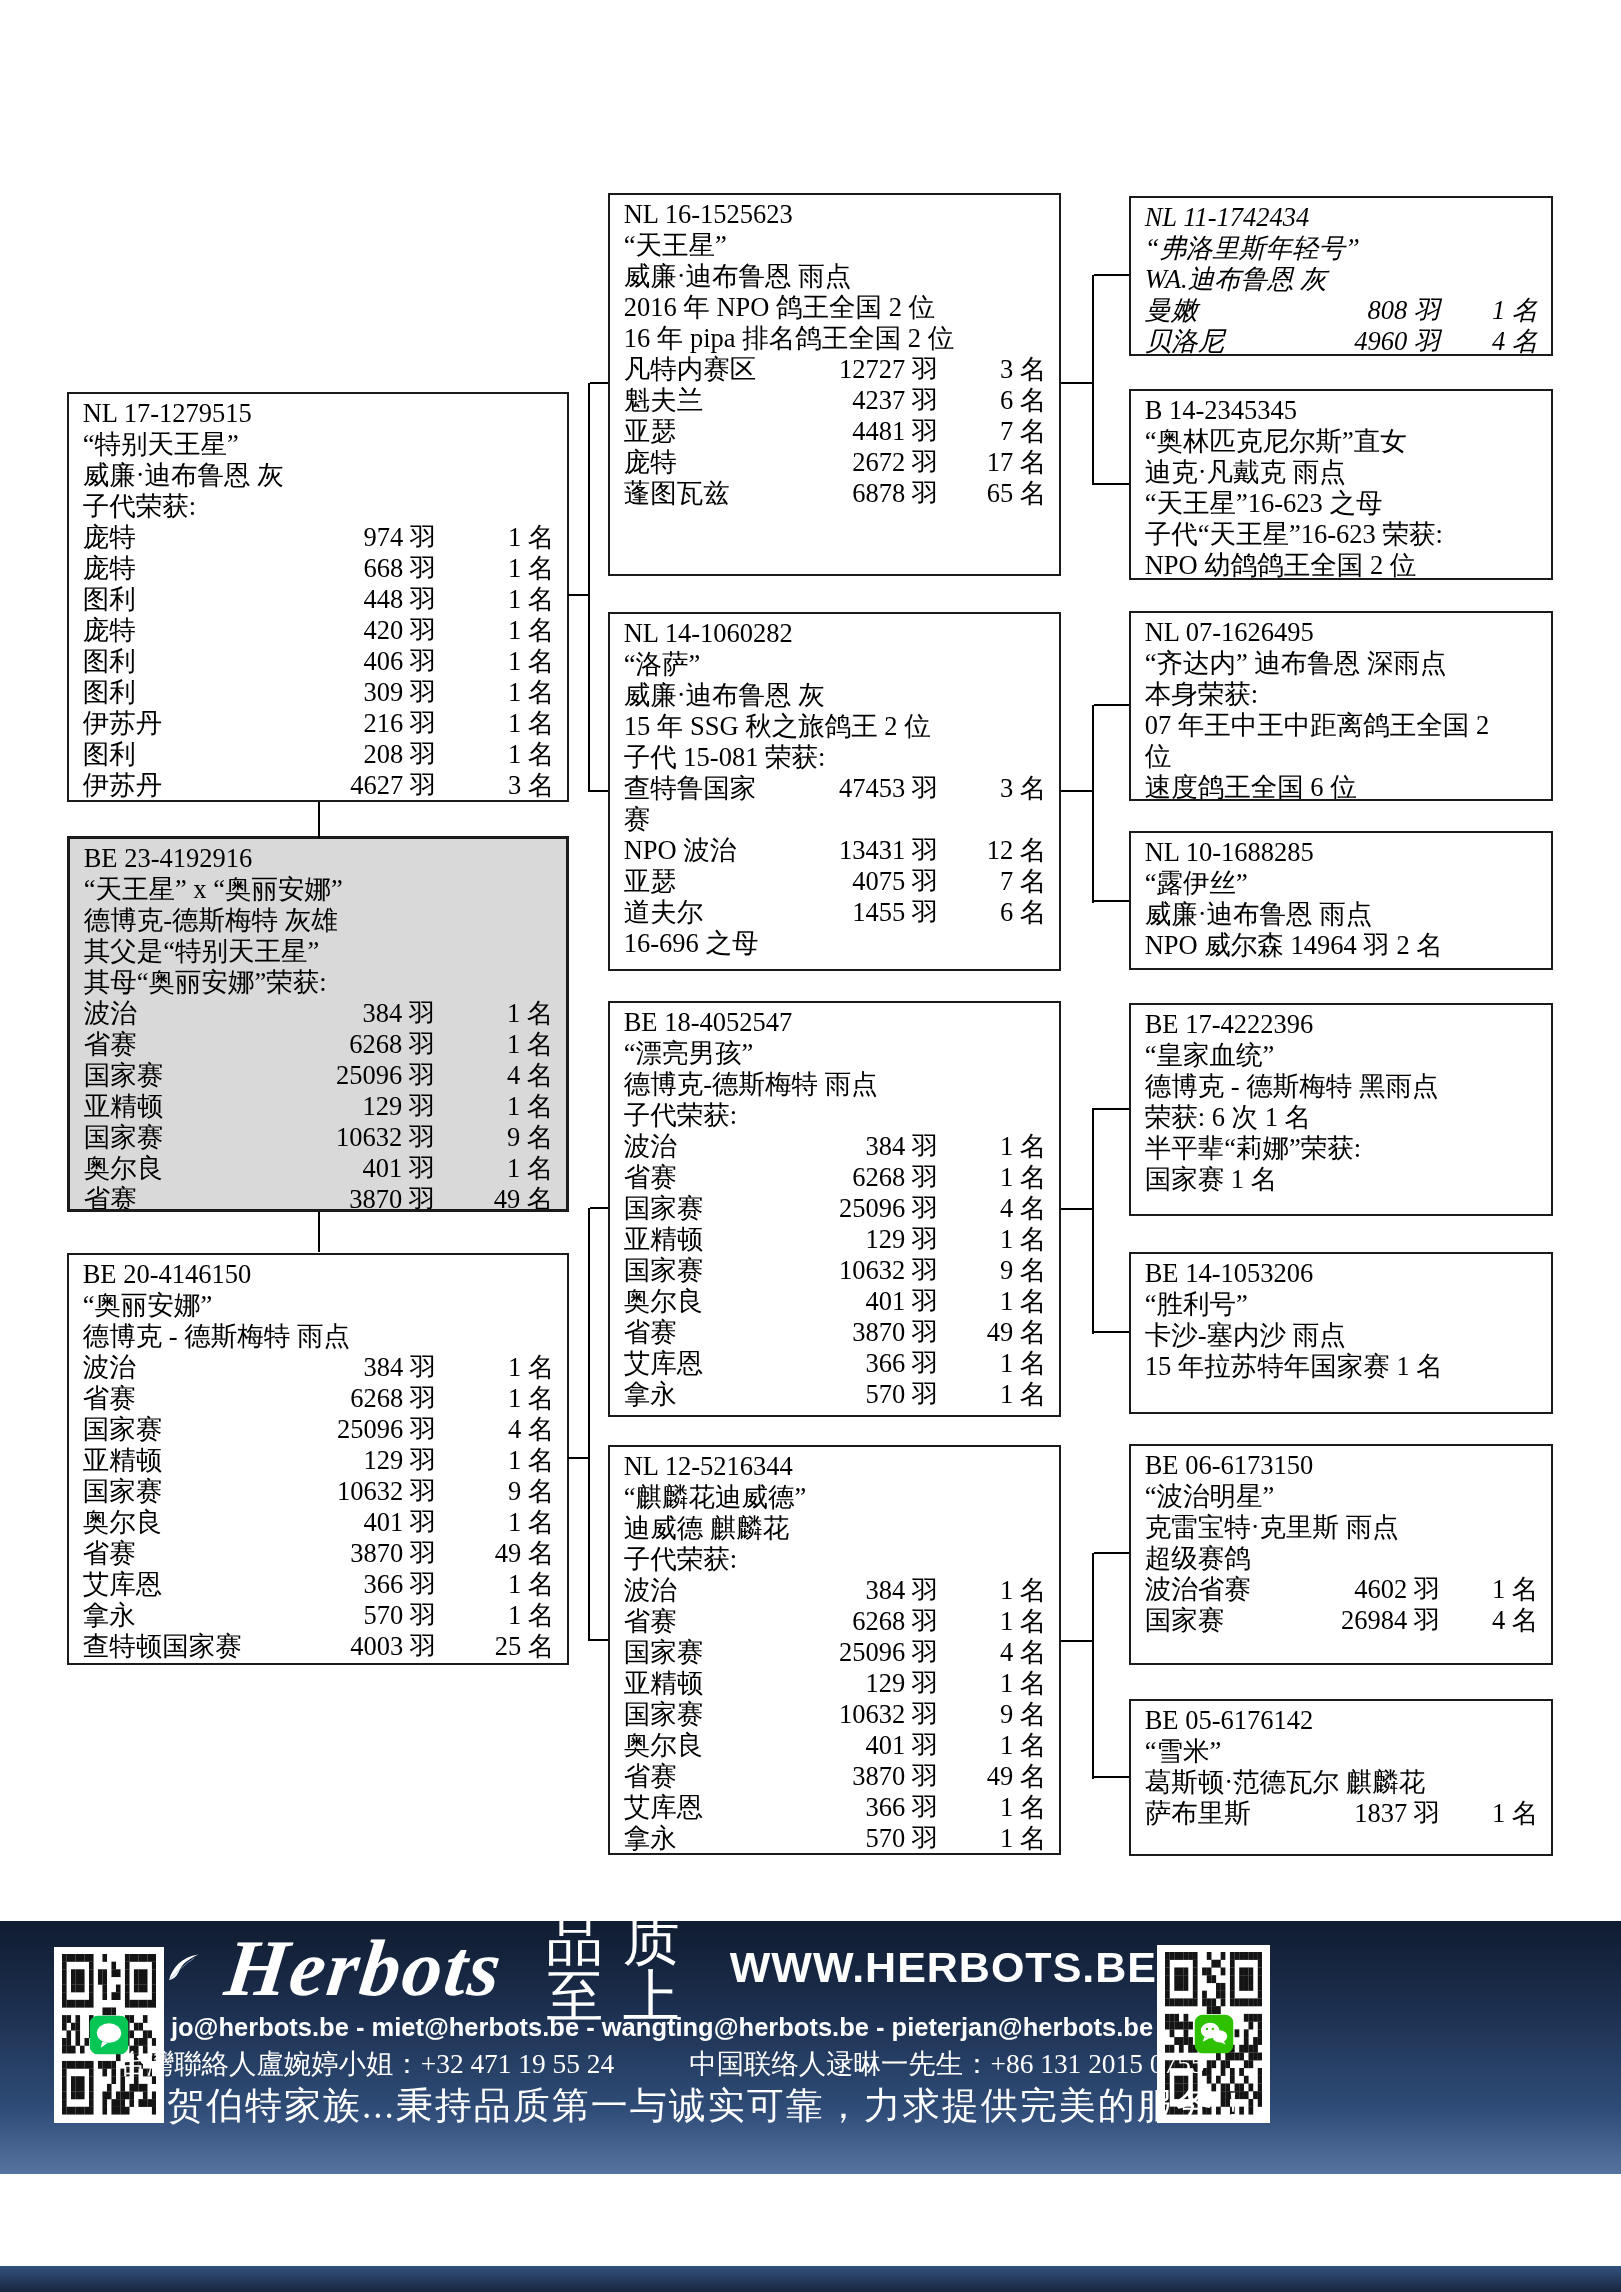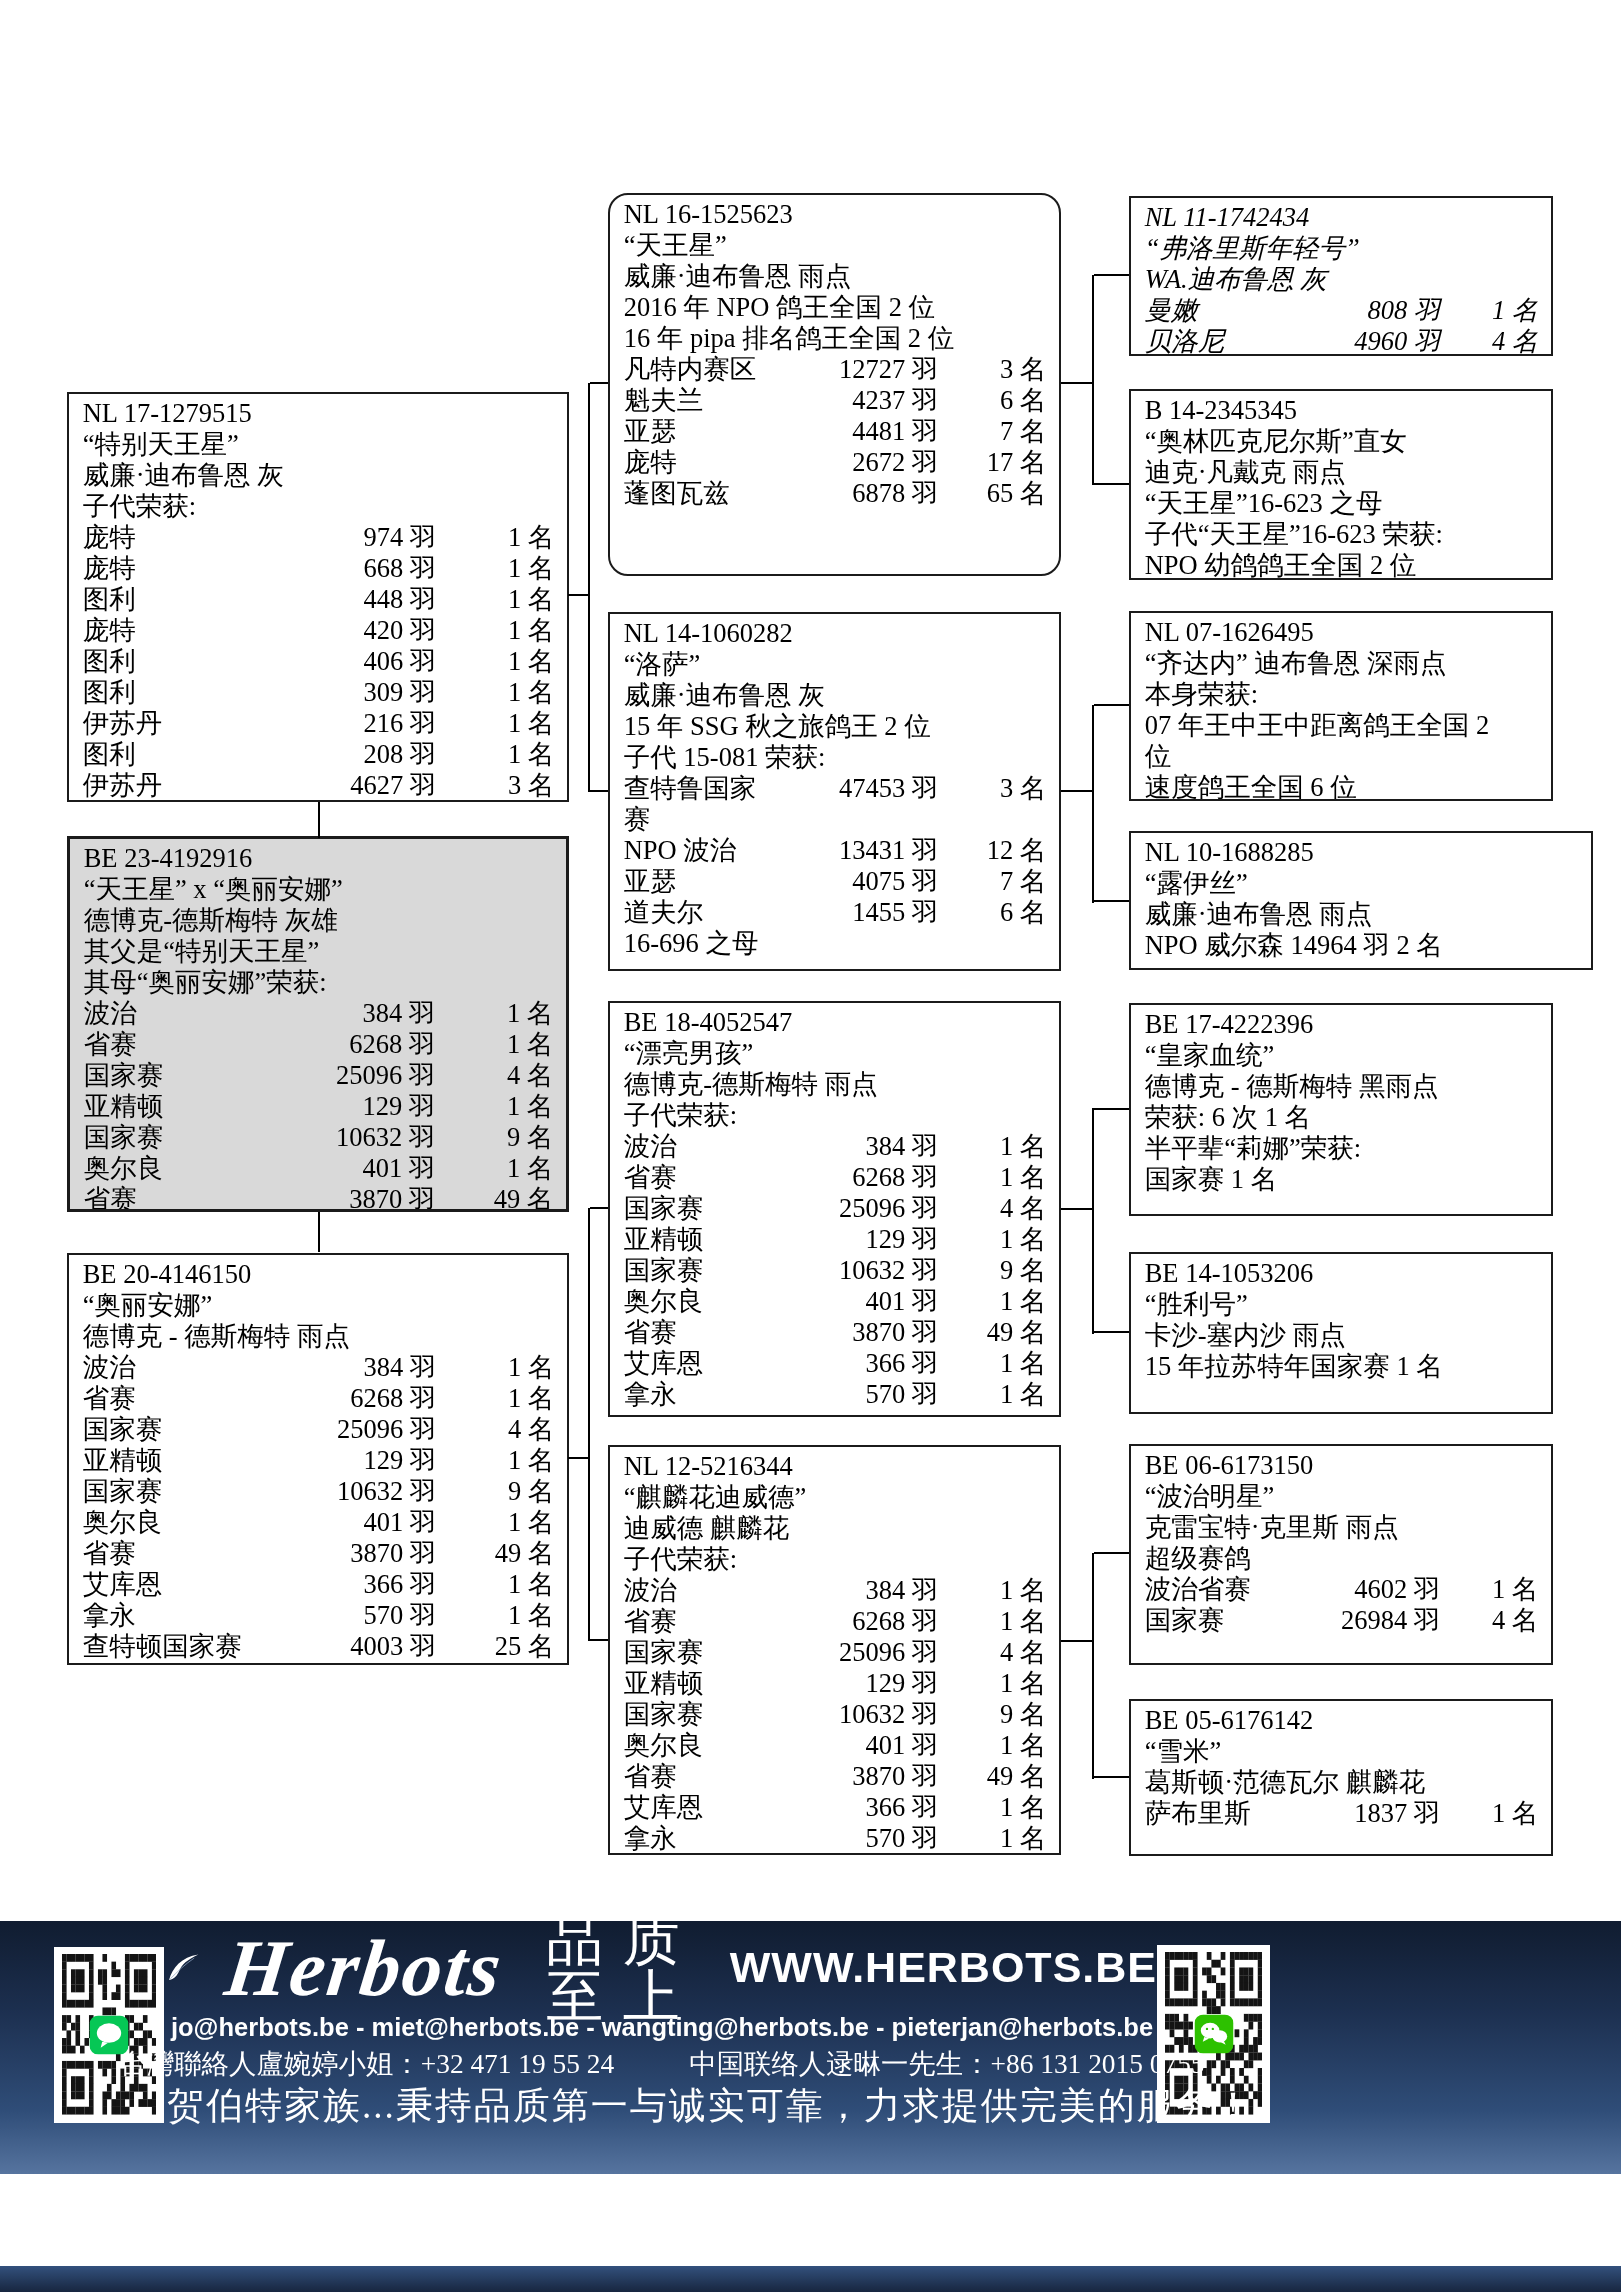--- a/index.html
+++ b/index.html
@@ -194,21 +194,21 @@
         <span class="birds">570 羽</span>
         <span class="rank">1 名</span>
       </div>
       <div class="line res">
         <span class="race">查特顿国家赛</span>
         <span class="birds">4003 羽</span>
         <span class="rank">25 名</span>
       </div>
     </div>
 
-  <div class="box colM" id="box-ff" style="left:608px;top:193px;width:453px;height:383px;border-radius:20px;">
+  <div class="box colM" id="box-ff" style="left:608px;top:193px;width:453px;height:383px;">
       <div class="line">NL 16-1525623</div>
       <div class="line">“天王星”</div>
       <div class="line">威廉·迪布鲁恩  雨点</div>
       <div class="line">2016 年 NPO 鸽王全国 2 位</div>
       <div class="line">16 年 pipa 排名鸽王全国 2 位</div>
       <div class="line res">
         <span class="race">凡特内赛区</span>
         <span class="birds">12727 羽</span>
         <span class="rank">3 名</span>
       </div>
@@ -388,21 +388,21 @@
       <div class="line">NPO 幼鸽鸽王全国 2 位</div>
     </div>
   <div class="box colR" id="box-fmf" style="left:1129px;top:611px;width:424px;height:190px;">
       <div class="line">NL 07-1626495</div>
       <div class="line">“齐达内”  迪布鲁恩 深雨点</div>
       <div class="line">本身荣获:</div>
       <div class="line">07 年王中王中距离鸽王全国 2</div>
       <div class="line">位</div>
       <div class="line">速度鸽王全国 6 位</div>
     </div>
-  <div class="box colR" id="box-fmm" style="left:1129px;top:831px;width:464px;height:139px;">
+  <div class="box colR" id="box-fmm" style="left:1129px;top:831px;width:424px;height:139px;">
       <div class="line">NL 10-1688285</div>
       <div class="line">“露伊丝”</div>
       <div class="line">威廉·迪布鲁恩 雨点</div>
       <div class="line">NPO 威尔森 14964 羽 2 名</div>
     </div>
   <div class="box colR" id="box-mff" style="left:1129px;top:1003px;width:424px;height:213px;">
       <div class="line">BE 17-4222396</div>
       <div class="line">“皇家血统”</div>
       <div class="line">德博克 - 德斯梅特 黑雨点</div>
       <div class="line">荣获: 6 次 1 名</div>

